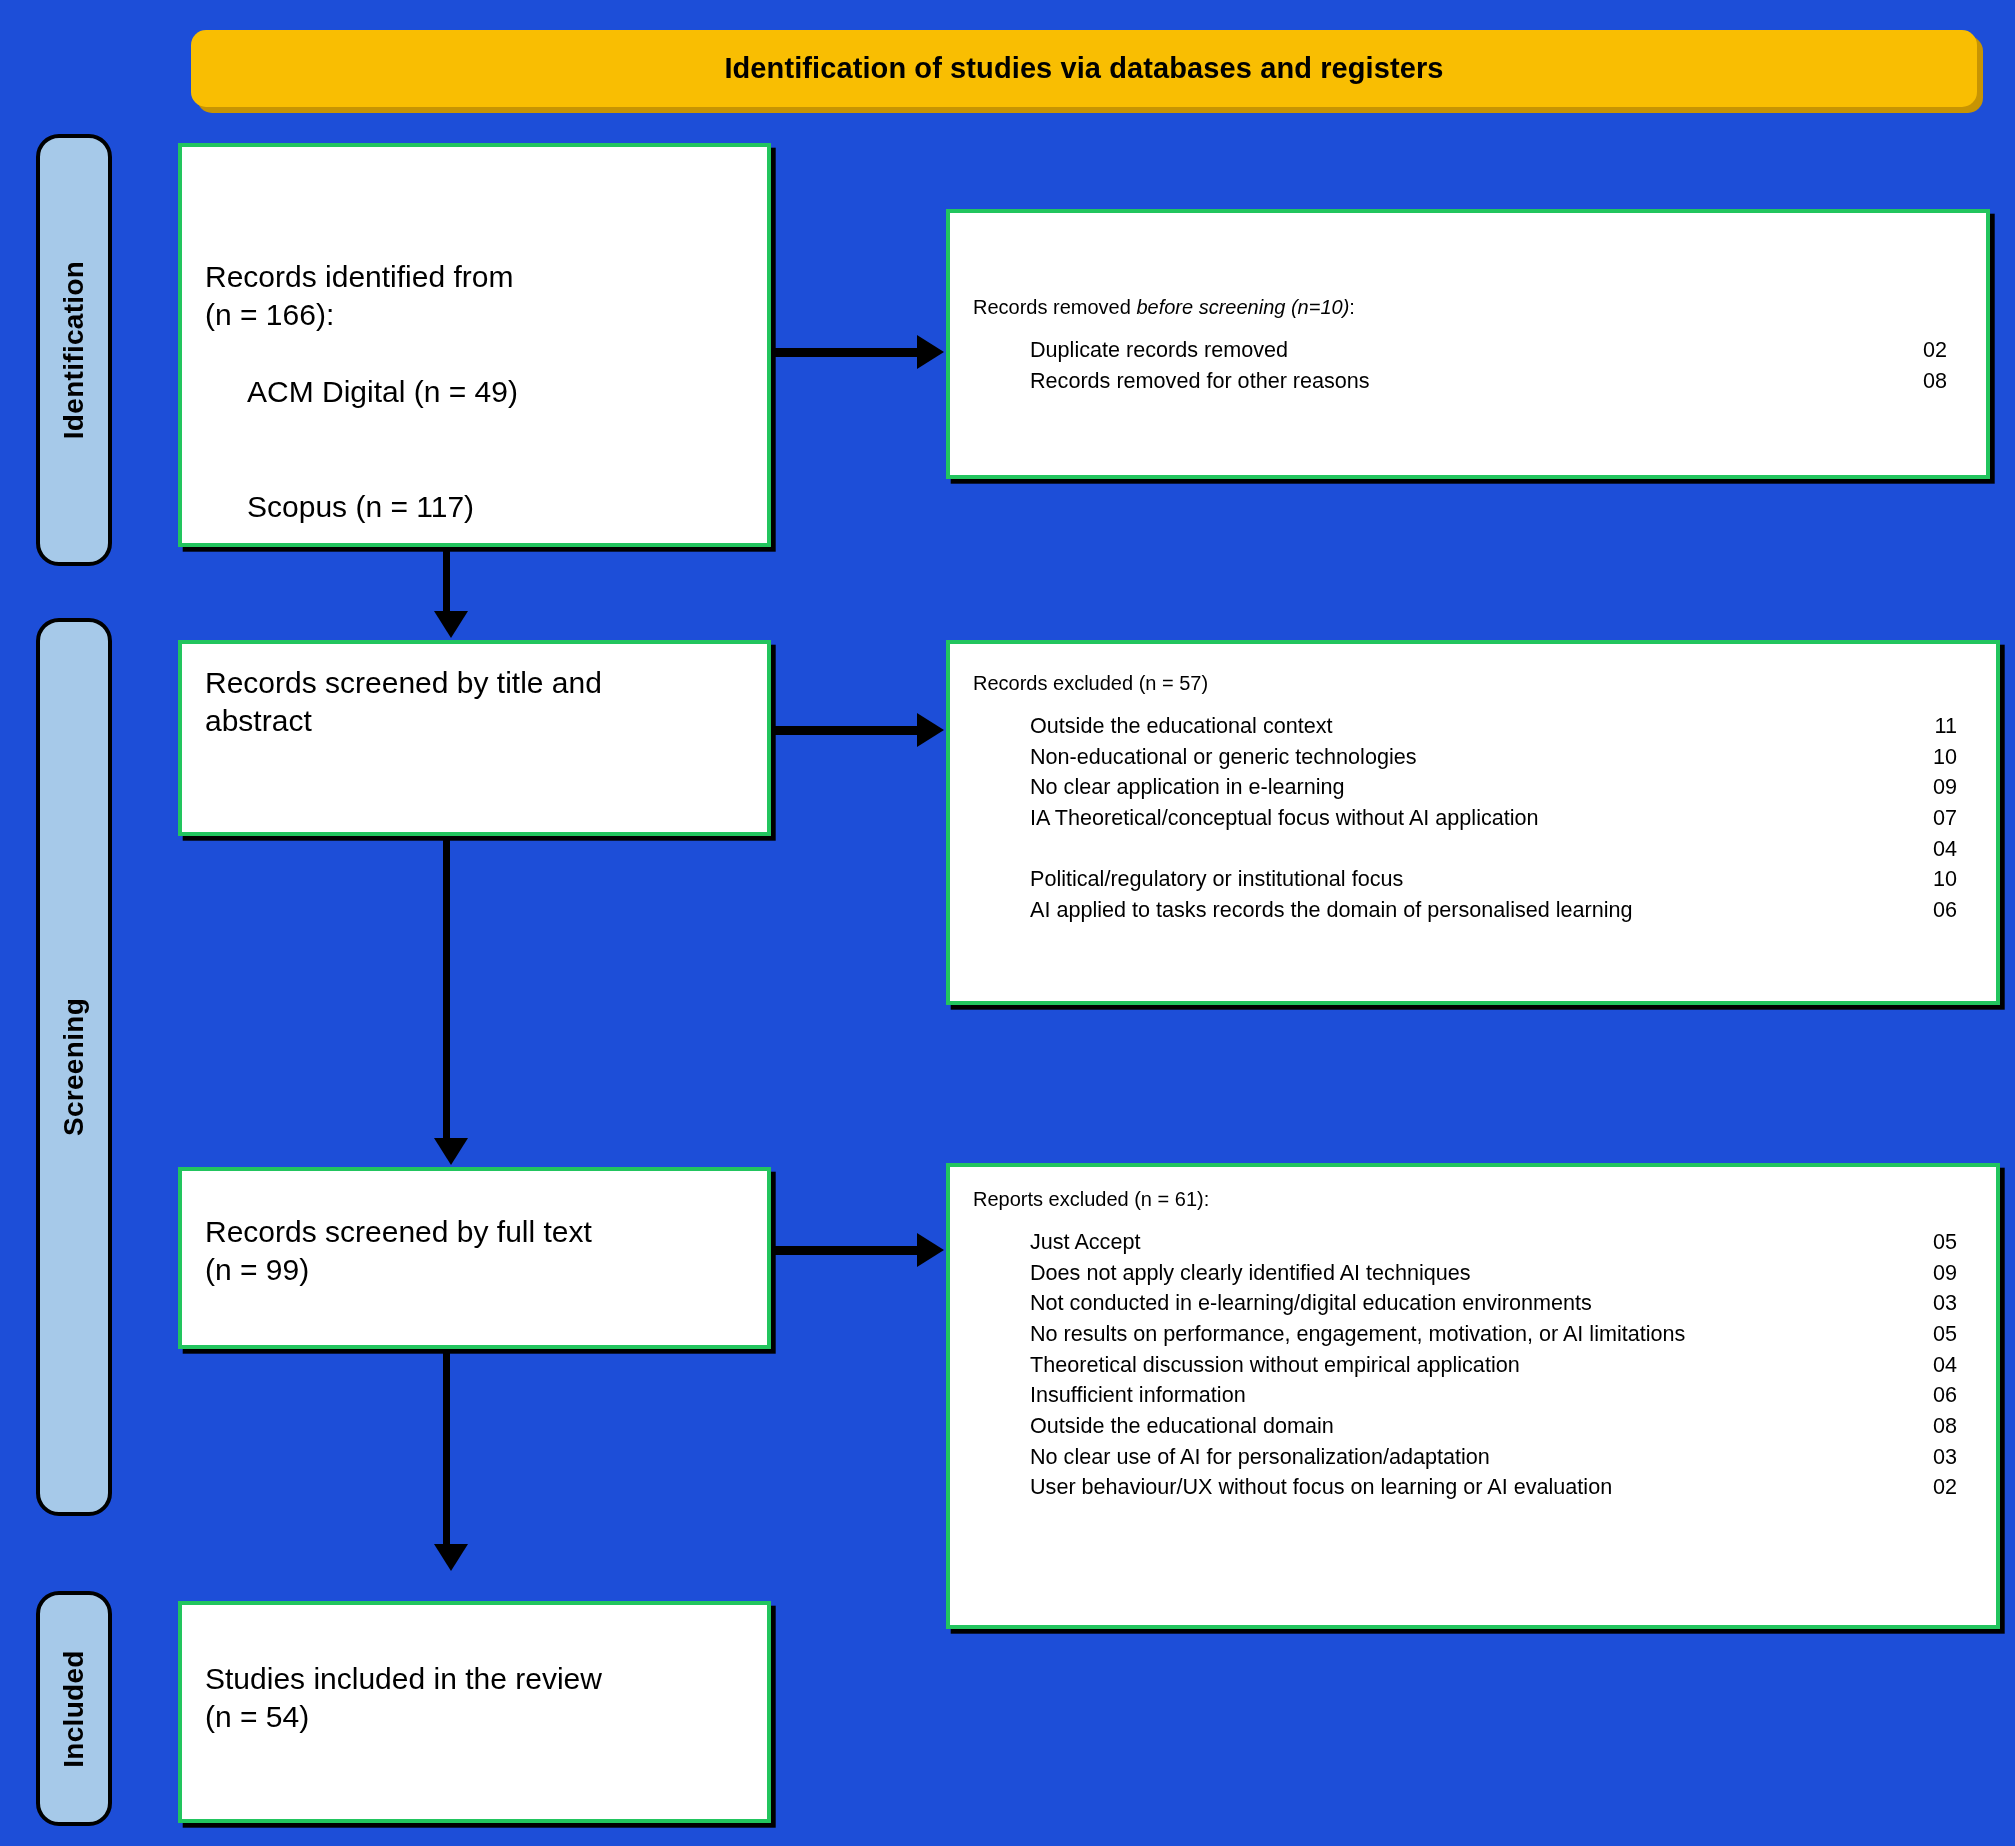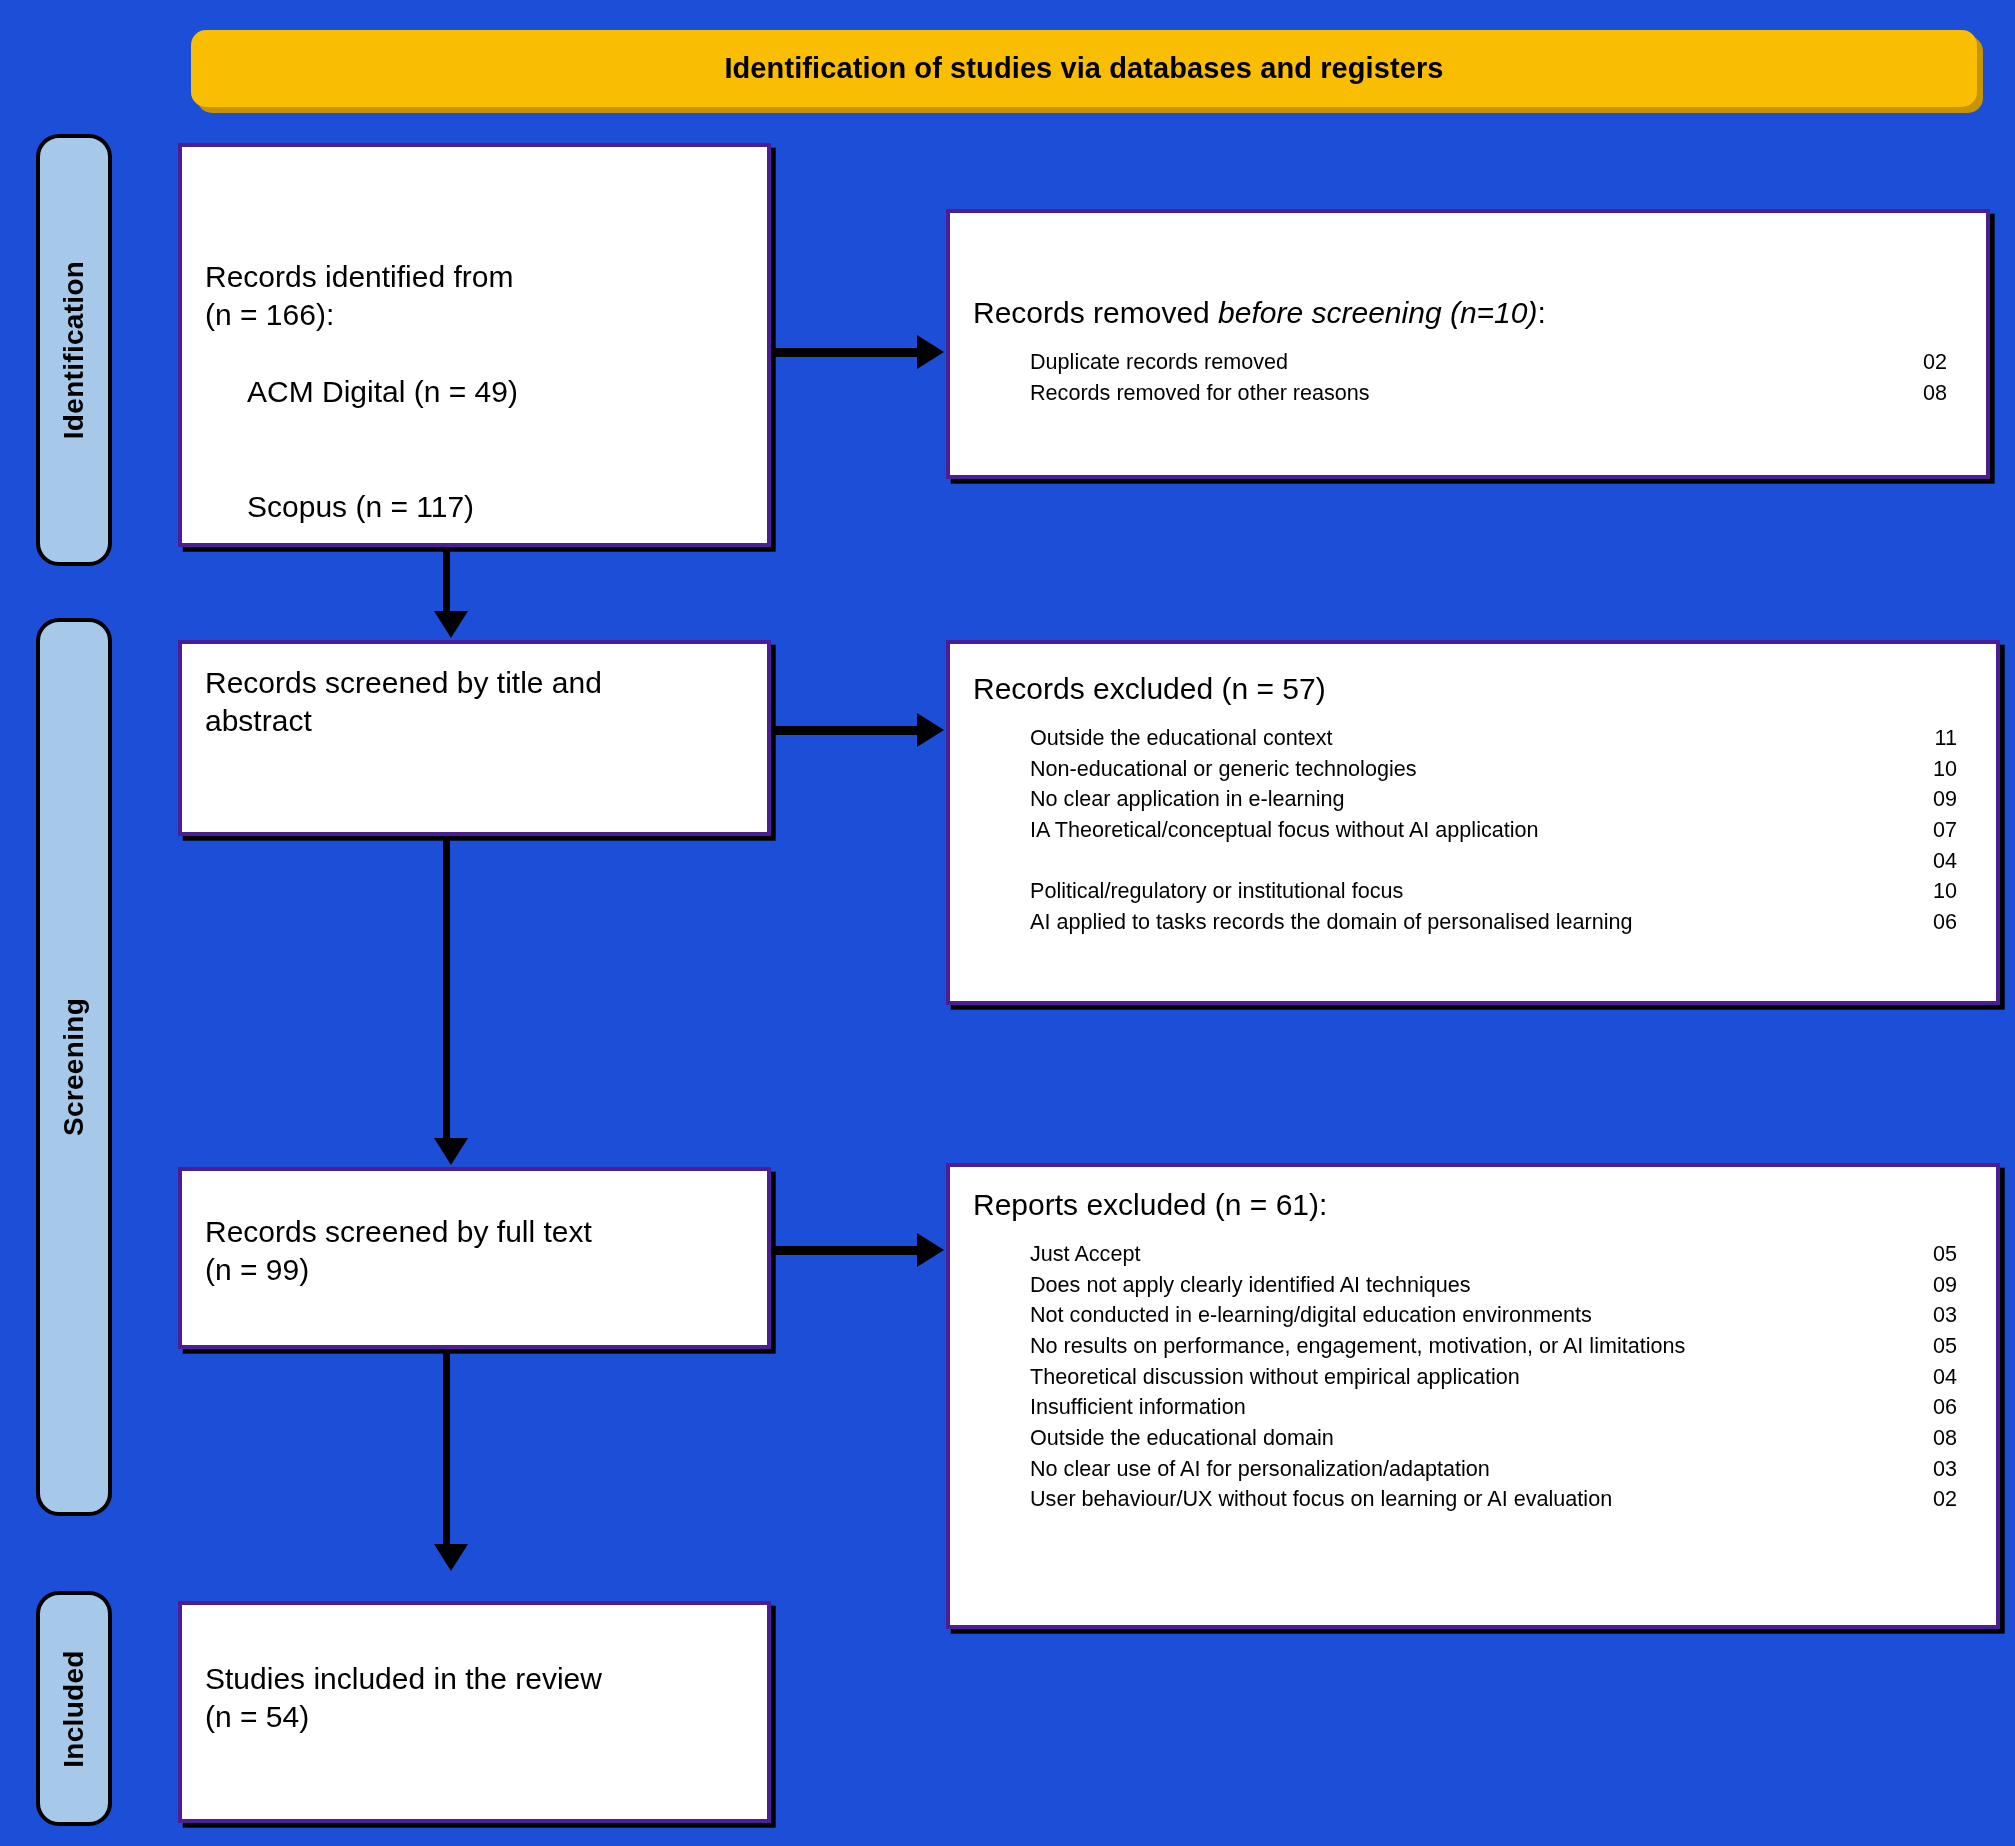--- a/index.html
+++ b/index.html
@@ -62,21 +62,21 @@
     letter-spacing: 0.3px;
   }
   #phase-identification { left: 36px;  top: 134px;  width: 76px; height: 432px; }
   #phase-screening      { left: 36px;  top: 618px;  width: 76px; height: 898px; }
   #phase-included       { left: 36px;  top: 1591px; width: 76px; height: 235px; }
 
   
   .box {
     position: absolute;
     background: #ffffff;
-    border: 4px solid #4c1d95;
+    border: 4px solid #22c55e;
     box-sizing: border-box;
     box-shadow: 4.7px 4.7px 0 0 #000000;
   }
   .box .box-inner {
     position: absolute;
     left: 0; right: 0;
     padding: 0 23px;
     box-sizing: border-box;
   }
 
@@ -95,21 +95,21 @@
   .main-text {
     font-size: 30px;
     line-height: 1.28;
     color: #000000;
     white-space: pre-line;
   }
   .main-text .indent { display: block; padding-left: 42px; }
 
   
   .excl-head {
-    font-size: 30px;
+    font-size: 20px;
     line-height: 1.2;
     color: #000000;
     margin-bottom: 4px;
   }
   .excl-head .ital { font-style: italic; }
 
   
   .reason-list {
     margin: 16px;
     padding: 0 0 0 41px;

